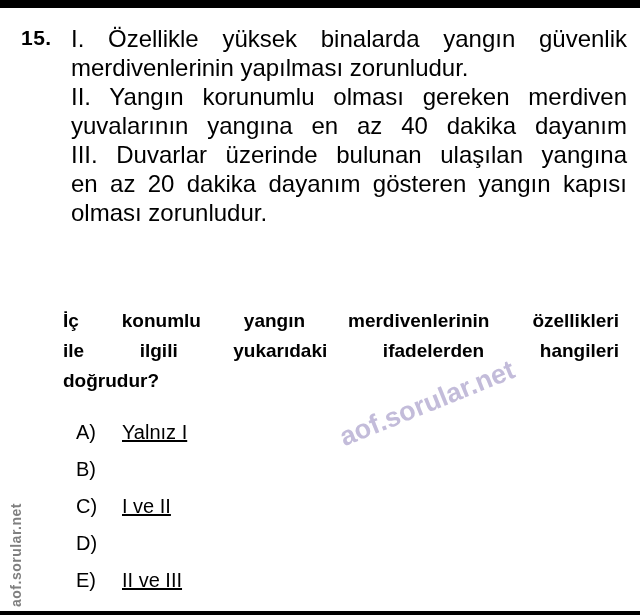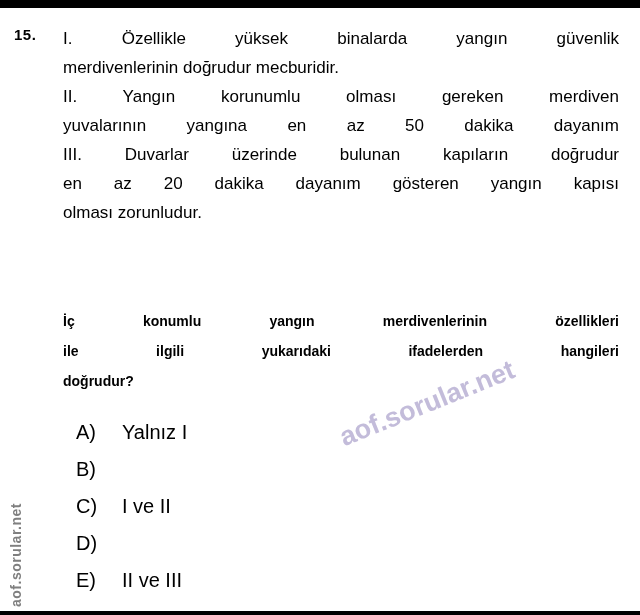--- a/index.html
+++ b/index.html
@@ -11,42 +11,42 @@
     font-family: "Liberation Sans", sans-serif;
     color: #000000;
     overflow: hidden;
   }
   .bar { position: absolute; left: 0; right: 0; background: #000000; }
   .bar.top { top: 0; height: 8px; }
   .bar.bottom { bottom: 0; height: 4px; }
 
   .qnum {
     position: absolute;
-    left: 14px;
+    left: 21px;
     top: 26px;
-    font-size: 15px;
+    font-size: 21px;
     font-weight: bold;
     letter-spacing: 0.5px;
   }
 
   .stmt-block {
     position: absolute;
-    left: 63px;
+    left: 71px;
     top: 24px;
     width: 556px;
-    font-size: 17px;
+    font-size: 24px;
   }
   .stmt-block .line { height: 29px; line-height: 29px; white-space: normal; }
 
   .stem-block {
     position: absolute;
     left: 63px;
     top: 306px;
     width: 556px;
-    font-size: 14px;
+    font-size: 19px;
     font-weight: bold;
   }
   .stem-block .line { height: 30px; line-height: 30px; text-align: right; }
 
   .jline { text-align: justify; text-align-last: justify; }
   .lline { text-align: left; text-align-last: left; }
 
   .options {
     position: absolute;
     left: 76px;
@@ -56,21 +56,21 @@
   .opt {
     display: flex;
     align-items: baseline;
     height: 23px;
     line-height: 23px;
     margin-bottom: 14px;
     font-size: 20px;
     cursor: default;
   }
   .opt .letter { width: 46px; flex: 0 0 46px; }
-  .opt .text { flex: 1; }
+  .opt .text { flex: 1; text-decoration: underline; }
 
   .wm-diagonal {
     position: absolute;
     left: 341px;
     top: 423px;
     font-size: 27px;
     font-weight: bold;
     color: #c3bcda;
     transform: rotate(-22deg);
     transform-origin: 0 50%;
@@ -95,24 +95,24 @@
 <body>
 
 <div class="page">
 
   <div class="bar top"></div>
 
   <div class="qnum">15.</div>
 
   <div class="stmt-block">
     <div class="line jline">I. Özellikle yüksek binalarda yangın güvenlik</div>
-    <div class="line lline">merdivenlerinin doğrudur mecburidir.</div>
+    <div class="line lline">merdivenlerinin yapılması zorunludur.</div>
     <div class="line jline">II. Yangın korunumlu olması gereken merdiven</div>
-    <div class="line jline">yuvalarının yangına en az 50 dakika dayanım</div>
-    <div class="line jline">III. Duvarlar üzerinde bulunan kapıların doğrudur</div>
+    <div class="line jline">yuvalarının yangına en az 40 dakika dayanım</div>
+    <div class="line jline">III. Duvarlar üzerinde bulunan ulaşılan yangına</div>
     <div class="line jline">en az 20 dakika dayanım gösteren yangın kapısı</div>
     <div class="line lline">olması zorunludur.</div>
   </div>
 
   <div class="stem-block">
     <div class="line jline">İç konumlu yangın merdivenlerinin özellikleri</div>
     <div class="line jline">ile ilgili yukarıdaki ifadelerden hangileri</div>
     <div class="line lline">doğrudur?</div>
   </div>
 

